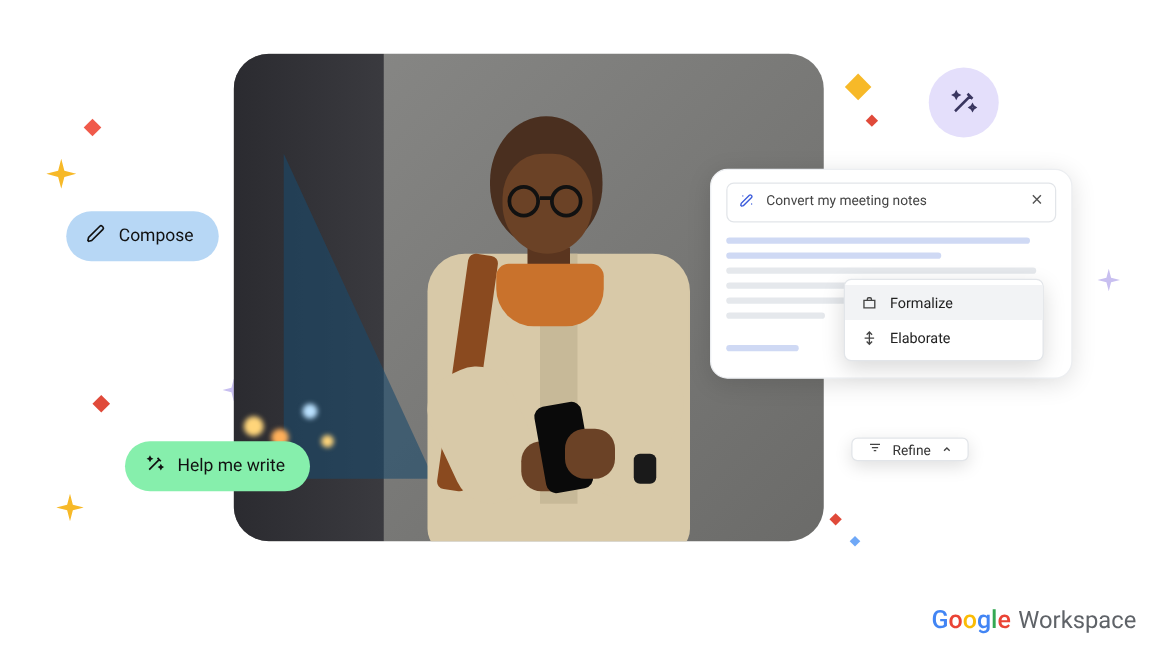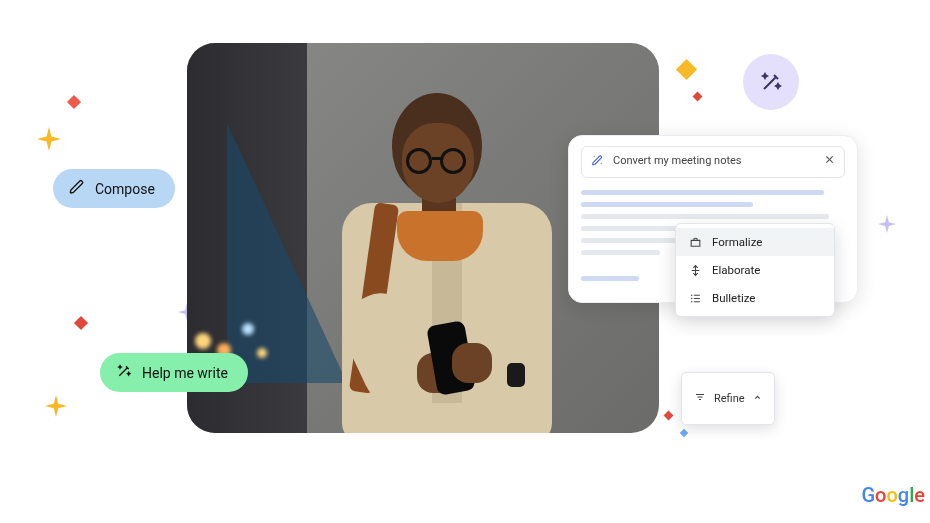--- a/index.html
+++ b/index.html
@@ -148,30 +148,30 @@
     padding:4px 0;
   }
   .menu-item{
     display:flex;align-items:center;gap:10px;
     padding:7px 12px;font-size:11.5px;color:#222;cursor:pointer;text-align:right;
   }
   .menu-item.hl{background:#f2f3f5;}
   .menu-item .mi-ico{width:14px;height:14px;display:inline-flex;align-items:center;justify-content:center;color:#444;}
 
   .refine{
-    position:absolute;top:236px;left:112px;
+    position:absolute;top:214px;left:112px;
     background:#fff;border:1px solid #e2e5e9;border-radius:5px;
     box-shadow:0 4px 14px rgba(0,0,0,.13);
-    padding:18px 12px;font-size:11px;color:#333;
-    display:flex;align-items:center;gap:8px;cursor:pointer;
+    padding:1px 12px;font-size:11px;color:#333;
+    display:flex;align-items:flex-end;gap:8px;cursor:pointer;
   }
 
   
   .gw{
-    position:absolute; right:5px; bottom:16px;
+    position:absolute; right:21px; bottom:16px;
     font-size:20px; display:flex; align-items:baseline; gap:6px;
   }
   .gw .google span{font-weight:500;}
   .gB{color:#4285F4;} .gR{color:#EA4335;} .gY{color:#FBBC05;} .gG{color:#34A853;}
   .ws{color:#5f6368;font-weight:400;font-size:19px;}
 </style>
 </head>
 <body>
 
 <div class="diamond" style="left:69px;top:97px;width:10px;height:10px;background:#f05a4a;"></div>
@@ -292,31 +292,20 @@
       <span>Formalize</span>
     </div>
     <div class="menu-item">
       <span class="mi-ico">
         <svg width="13" height="13" viewBox="0 0 24 24">
             <path fill="none" stroke="#444" stroke-width="2" d="M12 3v18M8 7l4-4 4 4M8 17l4 4 4-4M5 12h14"></path>
           </svg>
       </span>
       <span>Elaborate</span>
     </div>
-    <div class="menu-item">
-      <span class="mi-ico">
-        <svg width="13" height="13" viewBox="0 0 24 24">
-            <path fill="none" stroke="#444" stroke-width="2" d="M9 6h11M9 12h11M9 18h11"></path>
-            <circle cx="5" cy="6" r="1.4" fill="#444"></circle>
-            <circle cx="5" cy="12" r="1.4" fill="#444"></circle>
-            <circle cx="5" cy="18" r="1.4" fill="#444"></circle>
-          </svg>
-      </span>
-      <span>Bulletize</span>
-    </div>
   </div>
 
   <div class="refine">
     <span>
       <svg width="12" height="12" viewBox="0 0 24 24">
           <path stroke="#444" stroke-width="2" d="M4 7h16M7 12h10M10 17h4"></path>
         </svg>
     </span>
     <span>Refine</span>
     <span>
@@ -324,13 +313,14 @@
           <path fill="none" stroke="#444" stroke-width="3" d="M6 15l6-6 6 6"></path>
         </svg>
     </span>
   </div>
 </div>
 
 <div class="gw">
   <span class="google">
     <span class="gB">G</span><span class="gR">o</span><span class="gY">o</span><span class="gB">g</span><span class="gG">l</span><span class="gR">e</span>
   </span>
+  <span class="ws">Workspace</span>
 </div>
 
 </body></html>

